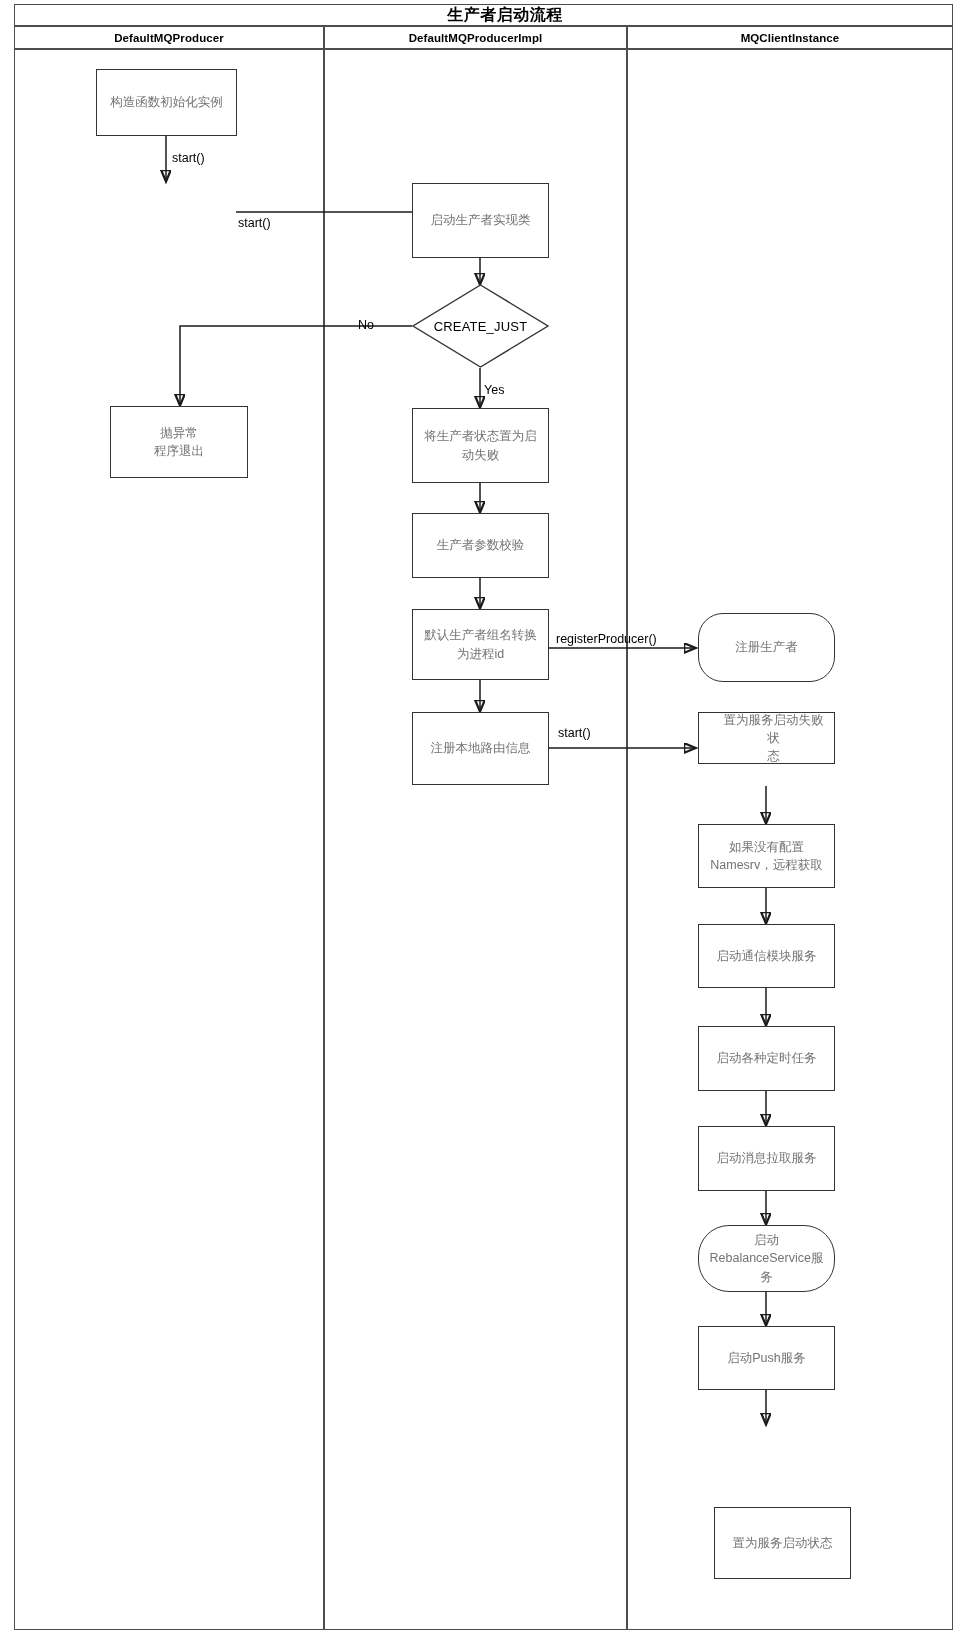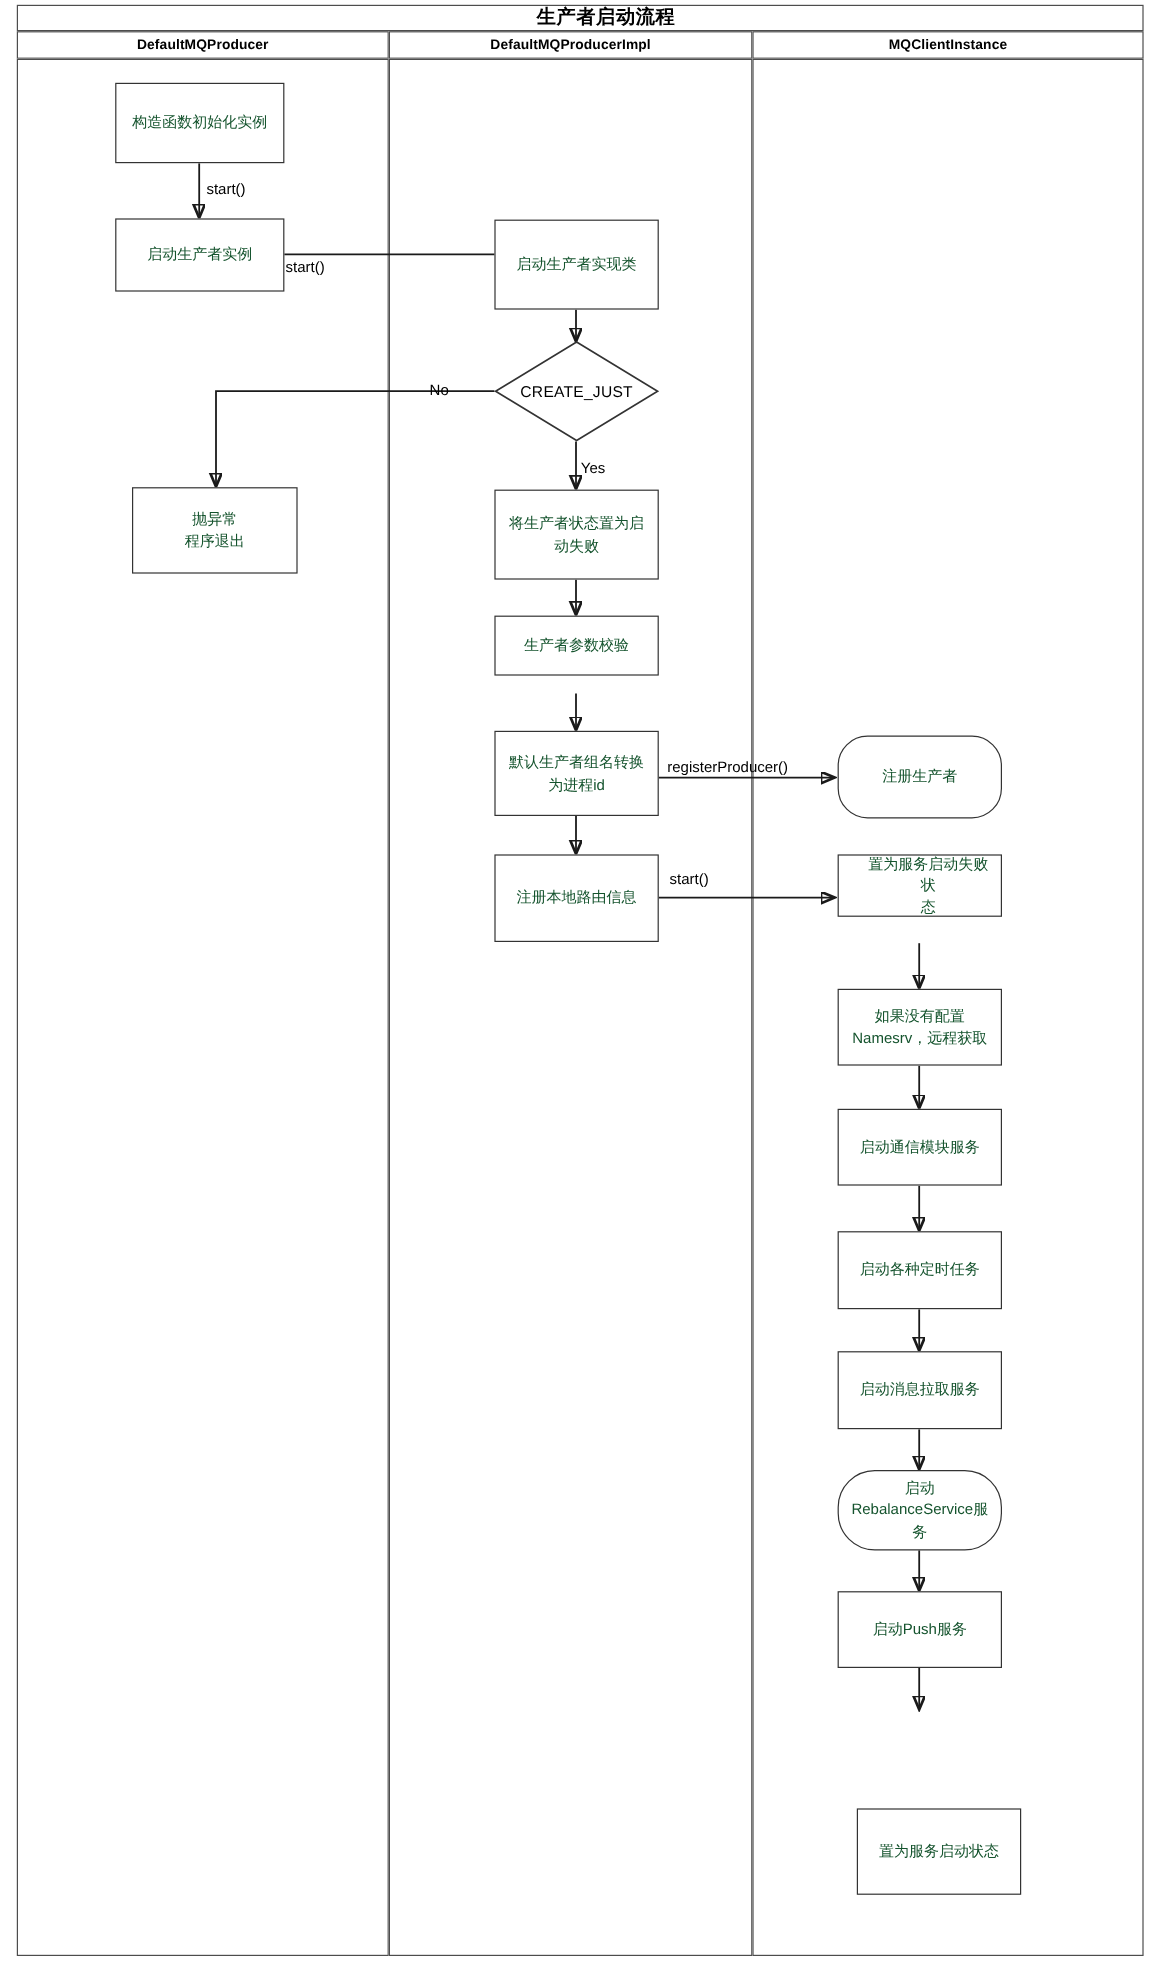--- a/index.html
+++ b/index.html
@@ -63,21 +63,21 @@
     box-sizing: border-box;
     border: 1.4px solid #333333;
     background: #ffffff;
     display: flex;
     align-items: center;
     justify-content: center;
     text-align: center;
     font-size: 12.5px;
     line-height: 1.45;
     padding: 2px 6px;
-    color: #14532d;
+    color: #737373;
   }
   .node span { display: block; white-space: pre-line; }
   
   .diamond {
     position: absolute;
     box-sizing: border-box;
   }
   .diamond svg { display: block; overflow: visible; }
   .diamond .dlabel {
     position: absolute;
@@ -176,23 +176,20 @@
   <div class="edge-label" style="left:238px; top:217px;">start()</div>
   <div class="edge-label" style="left:358px; top:319px;">No</div>
   <div class="edge-label" style="left:484px; top:384px;">Yes</div>
   <div class="edge-label" style="left:556px; top:633px;">registerProducer()</div>
   <div class="edge-label" style="left:558px; top:727px;">start()</div>
 
   <div class="node" style="left:96px;  top:69px;  width:141px; height:67px;">
     <span>构造函数初始化实例</span>
   </div>
 
-  <div class="node" style="left:96px;  top:182px; width:141px; height:61px;">
-    <span>启动生产者实例</span>
-  </div>
 
   <div class="node" style="left:110px; top:406px; width:138px; height:72px;">
     <span>抛异常
 程序退出</span>
   </div>
 
   <div class="node" style="left:412px; top:183px; width:137px; height:75px;">
     <span>启动生产者实现类</span>
   </div>
 
@@ -201,21 +198,21 @@
       <polygon points="68.5,1 136,42 68.5,83 1,42" fill="#ffffff" stroke="#333333" stroke-width="1.4"></polygon>
     </svg>
     <div class="dlabel">CREATE_JUST</div>
   </div>
 
   <div class="node" style="left:412px; top:408px; width:137px; height:75px;">
     <span>将生产者状态置为启
 动失败</span>
   </div>
 
-  <div class="node" style="left:412px; top:513px; width:137px; height:50px;">
+  <div class="node" style="left:412px; top:513px; width:137px; height:65px;">
     <span>生产者参数校验</span>
   </div>
 
   <div class="node" style="left:412px; top:609px; width:137px; height:71px;">
     <span>默认生产者组名转换
 为进程id</span>
   </div>
 
   <div class="node" style="left:412px; top:712px; width:137px; height:73px;">
     <span>注册本地路由信息</span>

